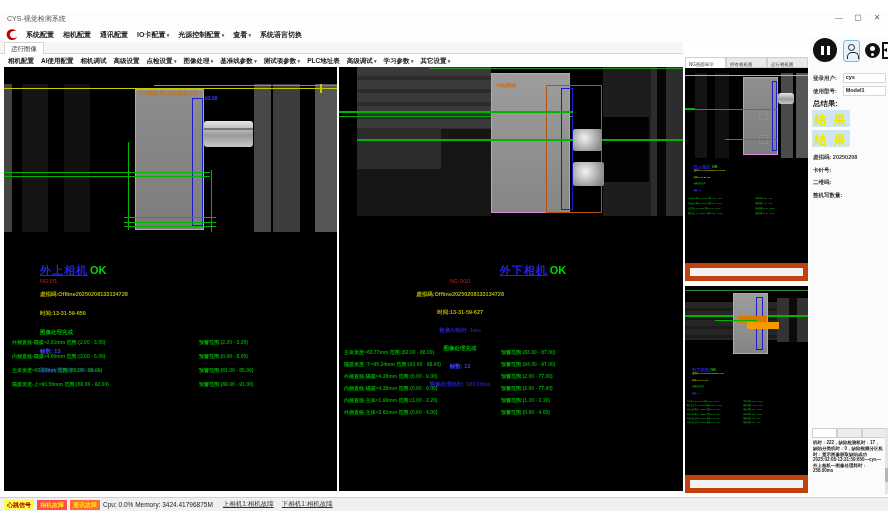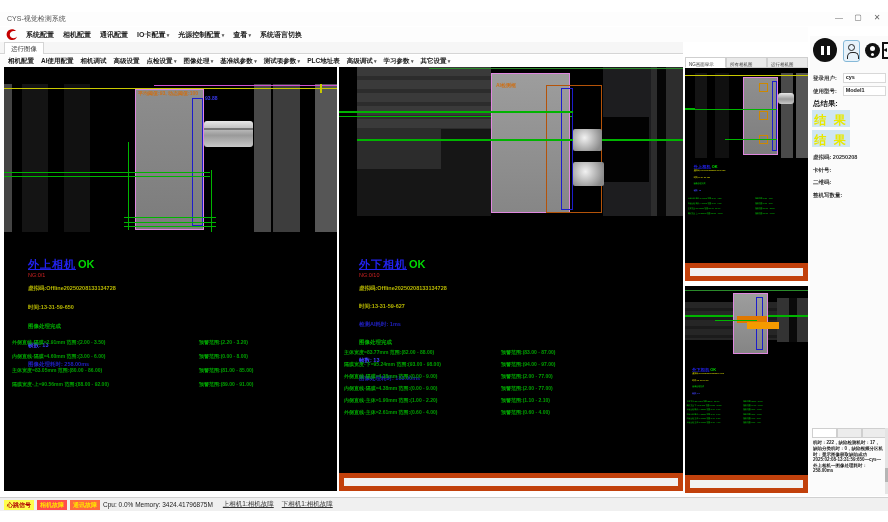--- a/index.html
+++ b/index.html
@@ -51,21 +51,21 @@
   .gline { background:#00b400; height:1px; }
   .gvline { background:#00b400; width:1px; }
   .yline { background:#c9c900; height:1px; }
   .mline { background:#d050d0; height:1px; }
   .ov-orange { color:#cc7018; font-size:5px; white-space:nowrap; font-weight:bold; }
   .ov-blue { color:#3a3aef; font-size:5px; white-space:nowrap; font-weight:bold; }
   .connector { background:linear-gradient(180deg,#e8e8e8,#9a9a9a 55%,#c8c8c8); border-radius:3px; }
   .contact { background:radial-gradient(circle at 40% 40%, #f2f2f2, #8a8a8a 80%); border-radius:2px; }
 
   
-  .tblock { position:absolute; left:0; width:100%; }
+  .tblock { position:absolute; left:12px; width:100%;margin-top:6px; }
   .cam-title { font-size:11px; font-weight:bold; color:#2222ee; text-decoration:underline; letter-spacing:1px; }
   .cam-ok { font-size:11px; font-weight:bold; color:#00d800; margin-left:2px; }
   .ngline { color:#cc2222; }
   .meta-y { color:#b8b800; font-weight:bold; }
   .meta-g { color:#00b000; font-weight:bold; }
   .meta-b { color:#4040ff; font-weight:bold; }
   .meta-db { color:#2020c0; font-weight:bold; }
   .smalltxt { font-size:10px; transform:scale(0.55); transform-origin:0 0; white-space:nowrap; }
   .mrow { position:absolute; color:#00a000; font-size:10px; transform:scale(0.5); transform-origin:0 0; white-space:nowrap; font-weight:bold; }
   .mrow .warn { position:absolute; left:0; top:0; }
@@ -234,41 +234,40 @@
       <div class="abs ov-orange" style="left:157px;top:15px;">AI检测框</div>
       <div class="abs orange-rect" style="left:207px;top:18px;width:56px;height:128px;"></div>
       <div class="abs blue-rect" style="left:222px;top:21px;width:12px;height:122px;"></div>
       <div class="abs gline" style="left:152px;top:44px;width:82px;height:2px;"></div>
       <div class="abs gline" style="left:152px;top:72px;width:112px;height:2px;"></div>
 
       <div class="abs contact" style="left:234px;top:62px;width:29px;height:22px;"></div>
       <div class="abs contact" style="left:234px;top:95px;width:31px;height:24px;"></div>
     </div>
 
-    <div class="tblock" style="top:187px;">
+    <div class="tblock" style="top:187px;text-align:center;">
       <div style="margin-left:20px;">
         <span class="cam-title">外下相机</span><span class="cam-ok">OK</span>
       </div>
       <div class="smalltxt ngline" style="margin-left:20px;">NG:0/10</div>
       <div class="smalltxt meta-y" style="margin-left:20px;margin-top:1px;">虚拟码:Offline20250208133134728</div>
       <div class="smalltxt meta-y" style="margin-left:20px;margin-top:4px;">时间:13-31-59-627</div>
       <div class="smalltxt meta-db" style="margin-left:20px;margin-top:4px;">检测AI耗时: 1ms</div>
       <div class="smalltxt meta-g" style="margin-left:20px;margin-top:4px;">图像处理完成</div>
       <div class="smalltxt meta-b" style="margin-left:20px;margin-top:4px;">帧数: 13</div>
       <div class="smalltxt meta-db" style="margin-left:20px;margin-top:4px;">图像处理耗时: 183.00ms</div>
     </div>
 
     <div class="mrow" style="left:5px;top:282px;"><span>主体宽度=83.77mm 范围:(82.00 - 88.00)</span><span class="warn" style="left:314px;">预警范围:(83.00 - 87.00)</span></div>
     <div class="mrow" style="left:5px;top:294px;"><span>隔膜宽度-下=95.24mm 范围:(93.00 - 98.00)</span><span class="warn" style="left:314px;">预警范围:(94.00 - 97.00)</span></div>
     <div class="mrow" style="left:5px;top:306px;"><span>外侧直线-隔膜=4.38mm 范围:(0.00 - 9.00)</span><span class="warn" style="left:314px;">预警范围:(2.00 - 77.00)</span></div>
     <div class="mrow" style="left:5px;top:318px;"><span>内侧直线-隔膜=4.38mm 范围:(0.00 - 9.00)</span><span class="warn" style="left:314px;">预警范围:(2.00 - 77.00)</span></div>
     <div class="mrow" style="left:5px;top:330px;"><span>内侧直线-主体=1.90mm 范围:(1.00 - 2.20)</span><span class="warn" style="left:314px;">预警范围:(1.10 - 2.10)</span></div>
     <div class="mrow" style="left:5px;top:342px;"><span>外侧直线-主体=2.61mm 范围:(0.60 - 4.00)</span><span class="warn" style="left:314px;">预警范围:(0.60 - 4.00)</span></div>
 
-    <div class="coordbar">X:270;Y:2502;R:17;G:17;B:17</div>
   </div>
 
   <div class="thumbtabs">
     <div class="ttab active"><span>NG画面显示</span></div>
     <div class="ttab"><span>所有相机图</span></div>
     <div class="ttab"><span>运行相机图</span></div>
   </div>
 
   <div class="panel thumb-top">
     <div class="imgzone iz-ttop">

